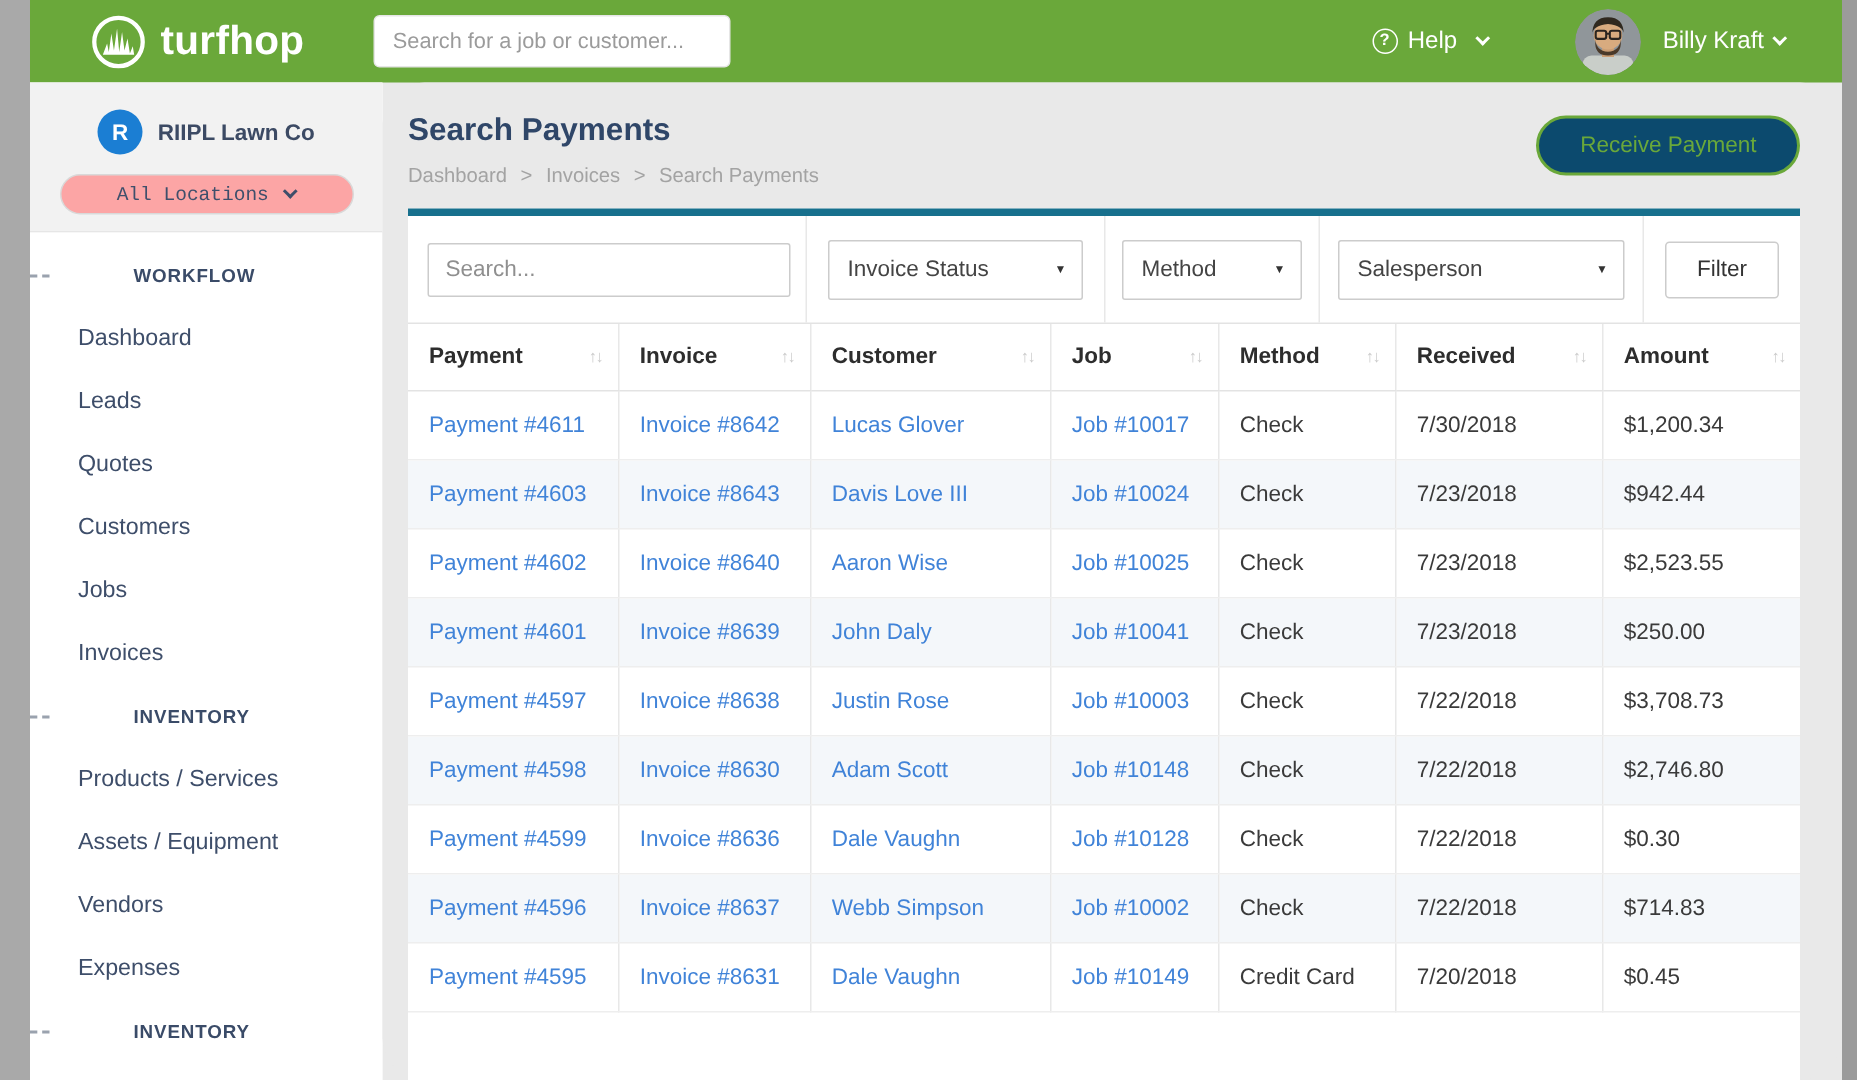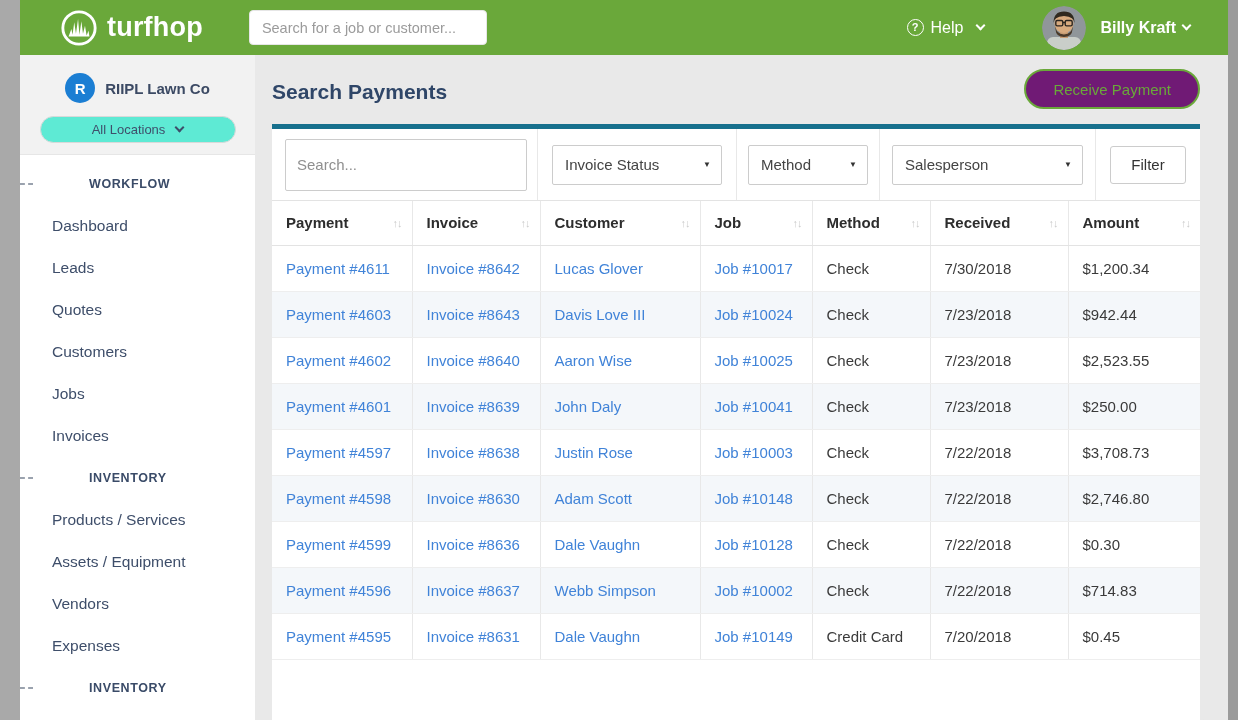--- a/index.html
+++ b/index.html
@@ -21,56 +21,56 @@
   .topbar-search{margin-left:46px; width:238px; height:35px; border:1px solid #e6e6e6; border-radius:4px;
     padding:0 12px; font-size:14.5px; color:#333; outline:none; font-family:inherit;}
   .topbar-search::placeholder{color:#9b9b9b;}
   .topbar-right{margin-left:auto; margin-right:38px; display:flex; align-items:center;}
   .help{display:flex; align-items:center; gap:7px; color:#fff; font-size:16px; cursor:pointer;}
   .help-q{display:inline-block; width:17px; height:17px; border:1.5px solid #fff; border-radius:50%;
     font-size:11px; line-height:15px; text-align:center; font-weight:700;}
   .chev{display:inline-block; width:7px; height:7px; border-right:2px solid #fff; border-bottom:2px solid #fff;
     transform:rotate(45deg); margin-left:7px; margin-top:-4px;}
   .chev-dark{border-color:#3E4E6A;}
-  .user{display:flex; align-items:center; margin-left:58px; color:#fff; font-size:16px; cursor:pointer;font-weight:bold;}
+  .user{display:flex; align-items:center; margin-left:58px; color:#fff; font-size:16px; cursor:pointer;}
   .avatar{width:44px; height:44px; border-radius:50%; overflow:hidden; margin-right:14px; flex:0 0 44px;}
 
   
   .body-row{display:flex; flex:1; min-height:0;}
   .sidebar{width:235px; flex:0 0 235px; background:#fff; display:flex; flex-direction:column; overflow:hidden;}
   .company{height:100px; flex:0 0 100px; background:#f2f2f2; border-bottom:1px solid #e6e6e6; padding-top:18px;}
   .company-row{display:flex; align-items:center; justify-content:center; gap:10px;}
   .company-badge{width:30px; height:30px; border-radius:50%; background:var(--badge_blue); color:#fff;
     font-size:15px; font-weight:700; display:flex; align-items:center; justify-content:center;}
   .company-name{font-size:15px; font-weight:700; color:#3C4A64;}
-  .locations-pill{margin:13px auto 0; width:196px; height:27px; background:#5eead4; border:1px solid #d9d9d9;
+  .locations-pill{margin:13px auto 0; width:196px; height:27px; background:#fca5a5; border:1px solid #d9d9d9;
     border-radius:14px; display:flex; align-items:center; justify-content:center; gap:4px;
-    font-size:13px; color:#3F4F6B; cursor:pointer; font-family:Liberation Sans, sans-serif;}
+    font-size:13px; color:#3F4F6B; cursor:pointer; font-family:Liberation Mono, monospace;}
   .nav{flex:1; background:#fff; padding-top:8px;}
   .nav-header{height:42px; display:flex; align-items:center; font-size:12.5px; font-weight:700;
     letter-spacing:.6px; color:#3A4B68;gap:48px;}
   .dashes{width:13px; border-top:2px dashed #9aa2ae; margin-right:8px;}
   .nav-item{height:42px; display:flex; align-items:center; padding-left:32px; font-size:15.5px;
     color:var(--sidebar_text); cursor:pointer;}
 
   
   .main{flex:1; background:#e9e9e9; padding:14px 28px 0 17px; min-width:0;border-radius:28px;}
   .page-head{display:flex; justify-content:space-between; align-items:center;}
   .page-title{font-size:21px; font-weight:700; color:var(--title); margin-top:6px;}
   .breadcrumb{margin-top:10px; font-size:13.5px; color:#A3A3A3;}
   .crumb-sep{margin:0 9px; color:#A3A3A3;}
   .receive-btn{height:40px; padding:0 27px; border-radius:20px; border:2px solid var(--green);
-    color:var(--green); background:#701a75; font-size:15px; cursor:pointer; font-family:inherit;}
+    color:var(--green); background:#0c4a6e; font-size:15px; cursor:pointer; font-family:inherit;}
 
   .card{margin-top:15px; background:#fff; border-top:5px solid var(--teal); min-height:600px;}
   .filters{display:flex; height:72px; border-bottom:1px solid #e3e3e3;}
   .fcell{display:flex; align-items:center; border-right:1px solid #e8e8e8;}
   .fcell:last-child{border-right:none;}
   .fc-1{width:266px;} .fc-2{width:199px;} .fc-3{width:143px;} .fc-4{width:216px;} .fc-5{width:104px;}
-  .table-search{margin-left:13px; width:242px; height:52px; border:1px solid #ccc; border-radius:2px;
+  .table-search{margin-left:13px; width:242px; height:36px; border:1px solid #ccc; border-radius:2px;
     padding:0 11px; font-size:15px; color:#ec4899; outline:none; font-family:inherit;}
   .table-search::placeholder{color:#8f8f8f;}
   .fake-select{height:40px; border:1px solid #ccc; border-radius:2px; background:#fff; display:flex;
     align-items:center; justify-content:space-between; padding:0 10px 0 12px; font-size:15px; color:#444; cursor:pointer;}
   .sel-arrow{font-size:8px; color:#333; margin-left:8px;}
   .fs-2{margin-left:14px; width:170px;} .fs-3{margin-left:11px; width:120px;} .fs-4{margin-left:12px; width:191px;}
   .filter-btn{margin-left:14px; width:76px; height:38px; border:1px solid #ccc; border-radius:3px;
     background:#fff; font-size:15px; color:#333; cursor:pointer; font-family:inherit;}
 
   table.ptable{width:100%; border-collapse:collapse; table-layout:fixed;}
@@ -172,20 +172,21 @@
             <span>INVENTORY</span>
           </div>
           <div class="nav-header"></div>
         </nav>
     </aside>
 
     <main class="main">
       <div class="page-head">
         <div>
           <div class="page-title">Search Payments</div>
+          <div class="breadcrumb" id="breadcrumb"><span>Dashboard</span><span class="crumb-sep">&gt;</span><span>Invoices</span><span class="crumb-sep">&gt;</span><span>Search Payments</span></div>
         </div>
         <button class="receive-btn">Receive Payment</button>
       </div>
 
       <div class="card">
         <div class="filters">
           <div class="fcell fc-1">
             <input class="table-search" type="text" placeholder="Search..." style="">
           </div>
           <div class="fcell fc-2">

